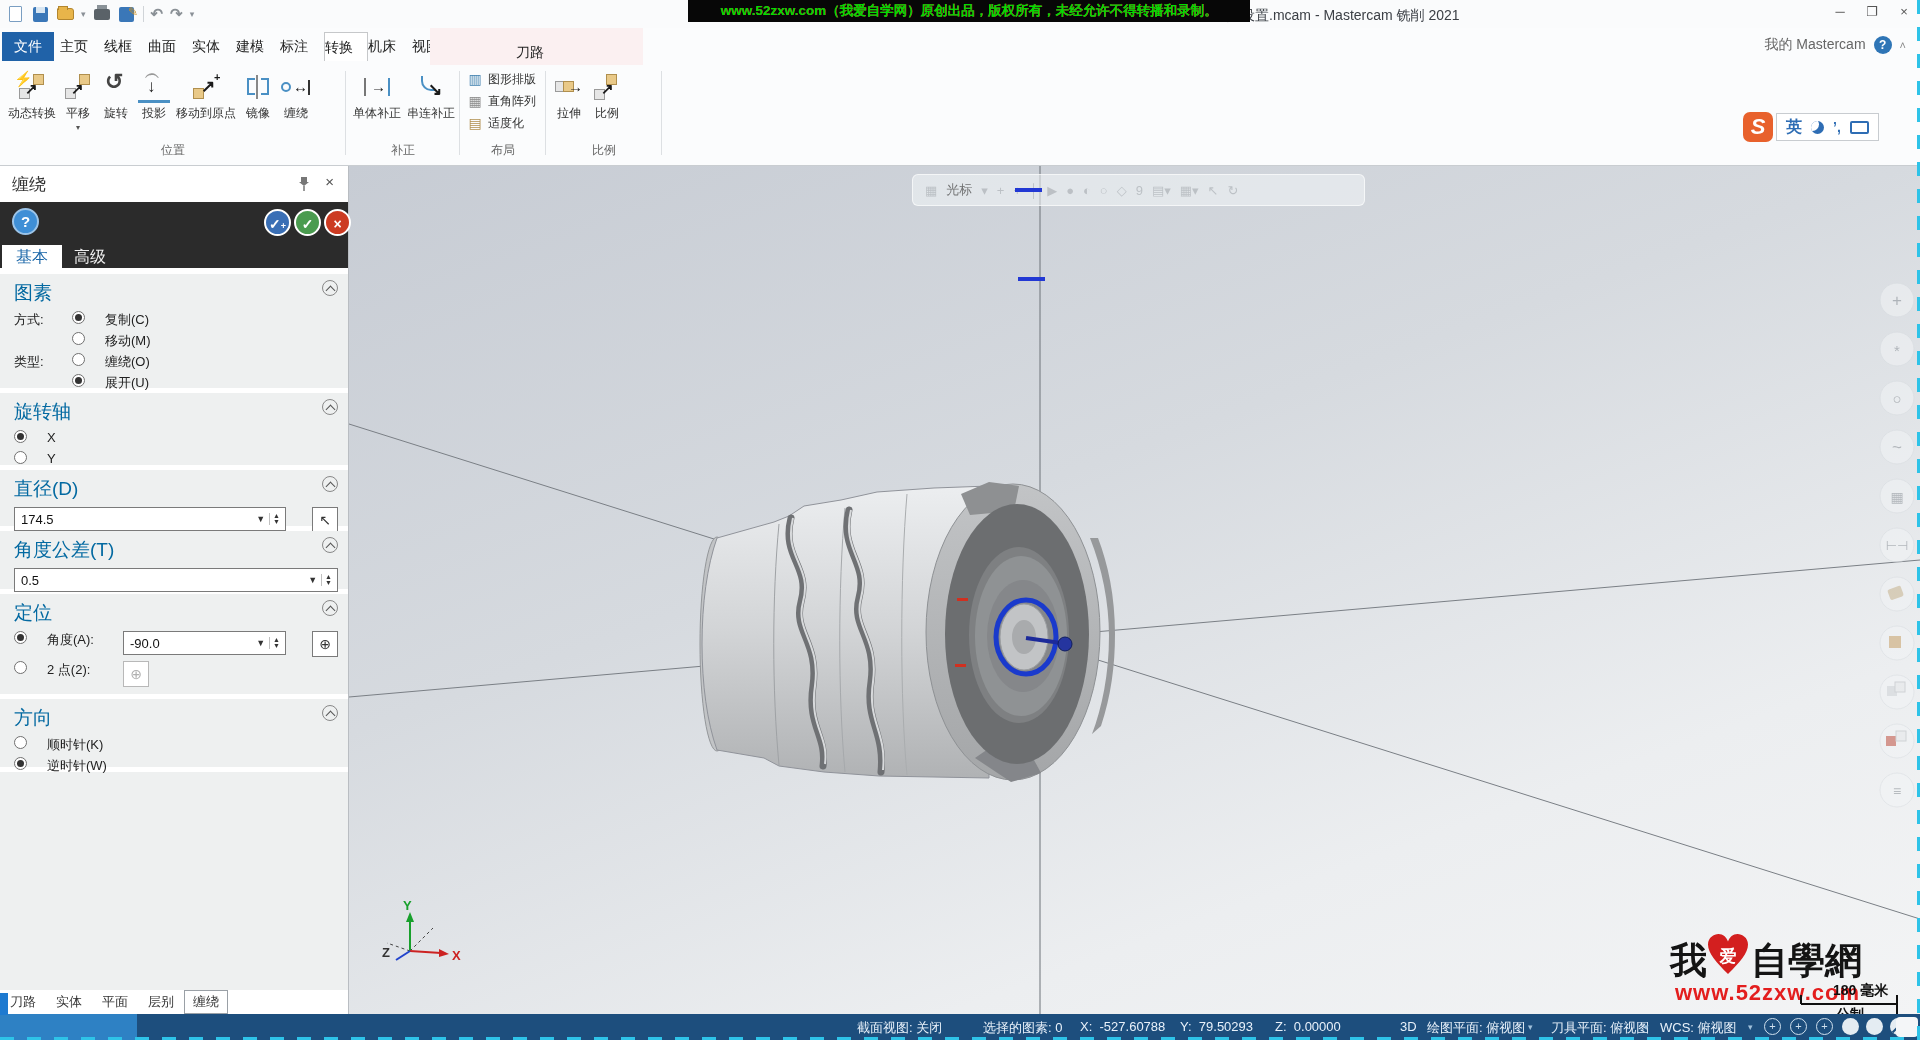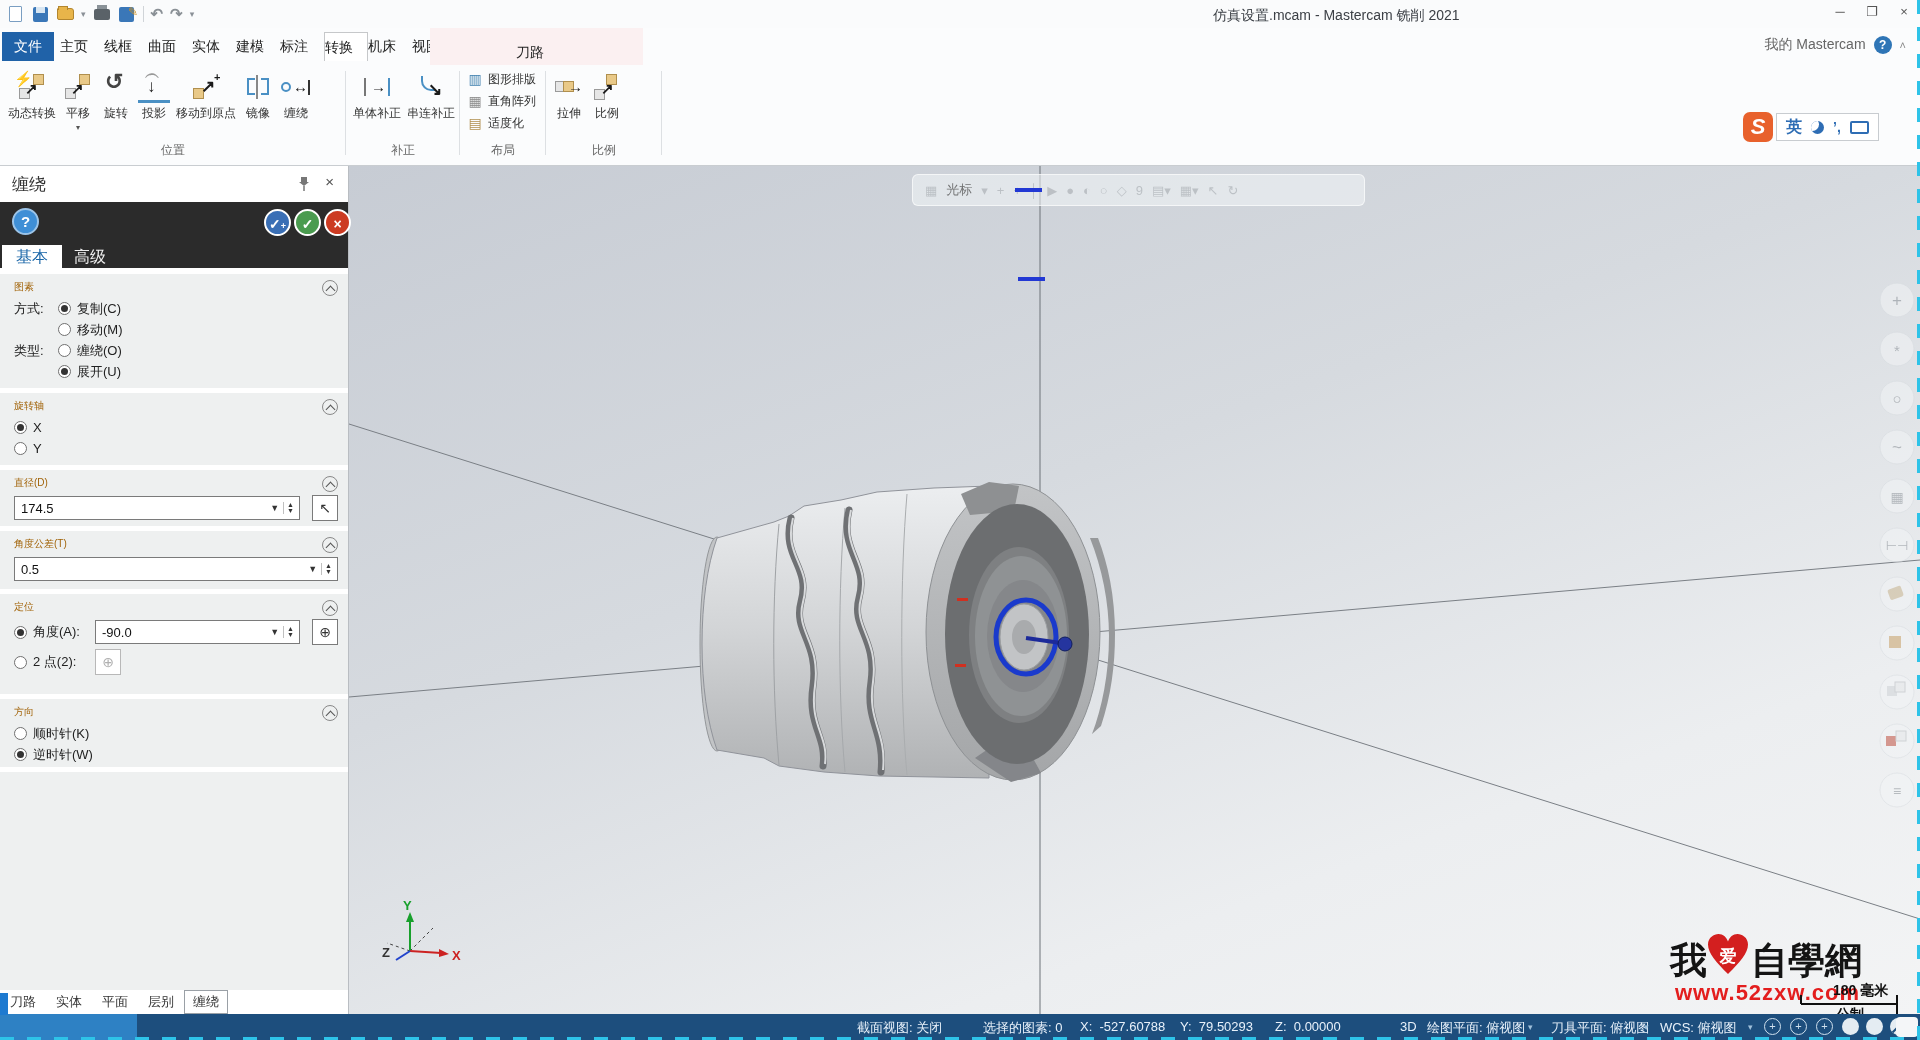--- a/index.html
+++ b/index.html
@@ -77,24 +77,24 @@
   .help-c { position:absolute; left:12px; top:6px; width:27px; height:27px; border-radius:50%; background:#3f8fd6; border:2px solid #9cc4e8; color:#fff; font-weight:bold; font-size:15px; text-align:center; line-height:24px; }
   .act { position:absolute; top:7px; width:27px; height:27px; border-radius:50%; color:#fff; font-size:14px; font-weight:bold; text-align:center; line-height:26px; border:2px solid #fff; }
   .act.ok-n { background:#3a6fb5; }
   .act.ok { background:#4a9b4f; }
   .act.cancel { background:#cc3b22; }
   .ptab { position:absolute; bottom:0; height:23px; font-size:16px; line-height:23px; text-align:center; }
   .ptab.on { left:2px; width:60px; background:#fff; color:#1a66a8; }
   .ptab.off { left:62px; width:56px; color:#eee; }
   .p-body { flex:1; background:#fff; padding-top:6px; display:flex; flex-direction:column; overflow:hidden; }
   .sec { background:#eef0f0; margin-bottom:5px; position:relative; padding:6px 10px 8px 14px; }
-  .sec-h { font-size:10px; color:#a16207; margin-bottom:5px; }
+  .sec-h { font-size:19px; color:#0369a1; margin-bottom:5px; }
   .chv { position:absolute; right:10px; top:6px; width:16px; height:16px; border:1px solid #888; border-radius:50%; }
   .chv::after { content:""; position:absolute; left:4px; top:6px; width:6px; height:6px; border-top:1.5px solid #555; border-left:1.5px solid #555; transform:rotate(45deg); }
-  .prow { display:flex; align-items:center; gap:6px; height:19px; font-size:13px; color:#222; margin-top:2px; }
+  .prow { display:flex; gap:20px; height:19px; font-size:13px; color:#222; margin-top:2px; }
   .plab { width:38px; }
   .rd { width:13px; height:13px; min-width:13px; border:1px solid #707070; border-radius:50%; background:#fff; }
   .rd.on::after { content:""; display:block; width:7px; height:7px; margin:2px; border-radius:50%; background:#333; }
   .pbtn { display:inline-block; background:#f6f6f6; border:1px solid #9a9a9a; font-size:13px; color:#222; padding:3px 10px; margin:2px 0 2px 0; }
   .cmb { flex:1; height:24px; border:1px solid #7a7a7a; background:#fff; display:flex; align-items:center; padding:0 2px 0 6px; font-size:13px; color:#111; }
   .cmb .dd { margin-left:auto; font-size:9px; color:#333; padding:0 4px; }
   .spin { display:flex; flex-direction:column; justify-content:center; border-left:1px solid #c0c0c0; padding:0 3px; font-size:7px; line-height:6px; color:#333; }
   .pkb { width:26px; height:26px; border:1px solid #7a7a7a; background:#fff; margin-left:6px; display:flex; align-items:center; justify-content:center; color:#333; font-size:14px; }
   .pkb.dis { border-color:#b8b8b8; color:#b0b0b0; }
   .hl { position:absolute; left:28px; top:20px; width:50px; height:40px; background:rgba(255,233,44,0.85); border-radius:50%; }
@@ -159,20 +159,21 @@
       <span class="qa-redo">↷</span>
       <span class="qa-caret">▾</span>
     </div>
     <div class="doctitle">仿真设置.mcam - Mastercam 铣削 2021</div>
     <div class="winctl">
       <span>─</span>
       <span>❐</span>
       <span>×</span>
     </div>
   </div>
+  <div class="banner">www.52zxw.com（我爱自学网）原创出品，版权所有，未经允许不得转播和录制。</div>
 
   <div class="ctx">
     <div class="ctx-h">铣床</div>
     <div class="ctx-tab">刀路</div>
   </div>
 
   <div class="tabrow">
     <div class="tab-file">文件</div>
     <div class="rtabs">
       <span class="rtab">主页</span>

